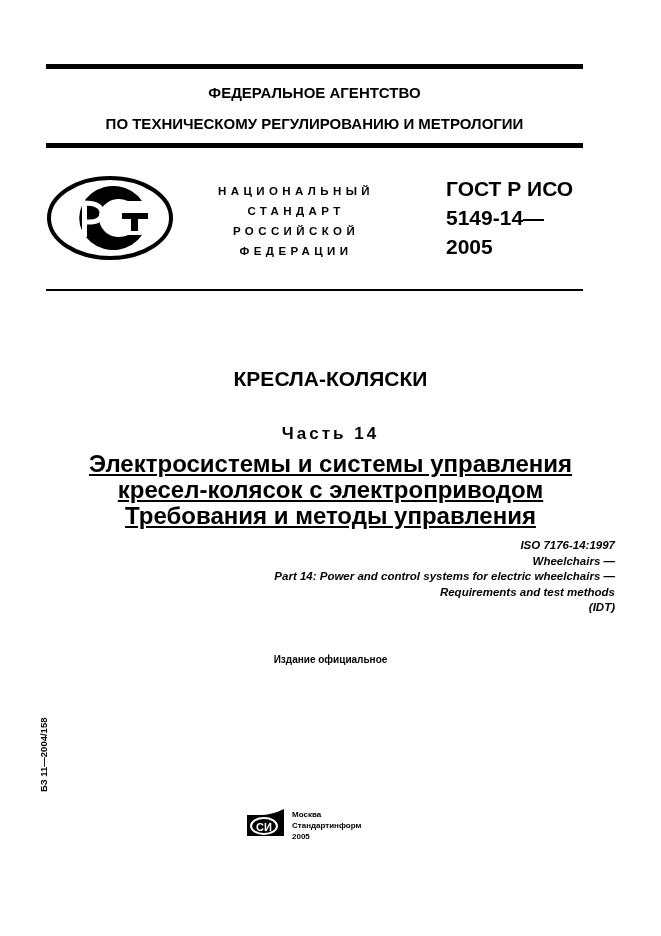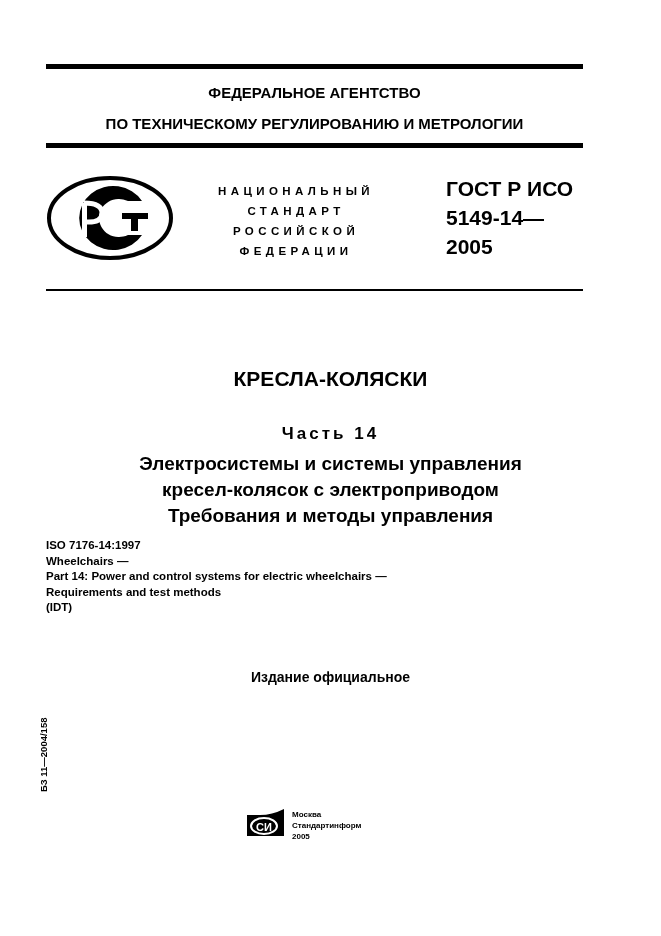--- a/index.html
+++ b/index.html
@@ -5,23 +5,23 @@
   html, body { margin: 0; padding: 0; background: #ffffff; }
   body { width: 661px; height: 936px; position: relative; overflow: hidden;
          font-family: "Liberation Sans", sans-serif; color: #000; }
   .abs { position: absolute; }
   .rule { position: absolute; left: 46px; width: 537px; background: #000; }
   .agency { left: 46px; width: 537px; font-size: 15px; font-weight: bold; text-align: center; }
   .natstd { left: 196px; width: 200px; text-align: center; font-size: 11.5px; font-weight: bold; letter-spacing: 4.4px; line-height: 20px; }
   .gost { left: 446px; font-size: 21px; font-weight: bold; line-height: 29px; }
   .title { left: 46px; width: 569px; text-align: center; font-size: 21px; font-weight: bold; }
   .part { left: 46px; width: 569px; text-align: center; font-size: 17px; font-weight: bold; letter-spacing: 3px; }
-  .subtitle { left: 46px; width: 569px; text-align: center; font-size: 19px; font-weight: bold; line-height: 26px; }
-  .iso { left: 46px; width: 569px; text-align: left; font-size: 11.5px; font-weight: bold; line-height: 15.5px; }
-  .edition { left: 46px; width: 569px; text-align: center; font-size: 14px; font-weight: bold; margin-top: 15px; }
+  .subtitle { left: 46px; width: 569px; text-align: center; font-size: 24px; font-weight: bold; line-height: 26px; text-decoration: underline; }
+  .iso { left: 46px; width: 569px; text-align: right; font-size: 11.5px; font-weight: bold; line-height: 15.5px; font-style: italic; }
+  .edition { left: 46px; width: 569px; text-align: center; font-size: 10px; font-weight: bold; }
   .side { left: 38px; top: 792px; transform: rotate(-90deg); transform-origin: left top; font-size: 9.5px; font-weight: bold; white-space: nowrap; }
   .pub { left: 292px; width: 100px; font-size: 8px; font-weight: bold; line-height: 11px; }
 </style>
 </head>
 <body>
 
 <div class="rule" style="top:64px;height:5px;"></div>
 <div class="rule" style="top:143px;height:5px;"></div>
 <div class="rule" style="top:289px;height:2px;"></div>
 

